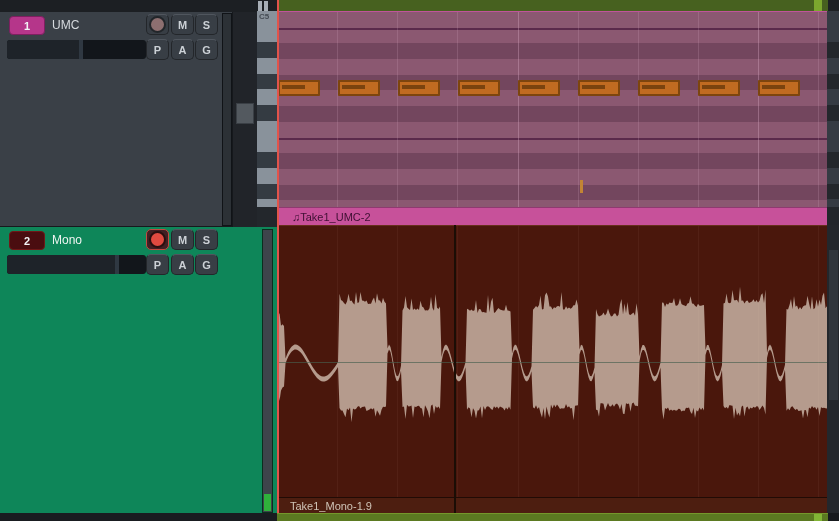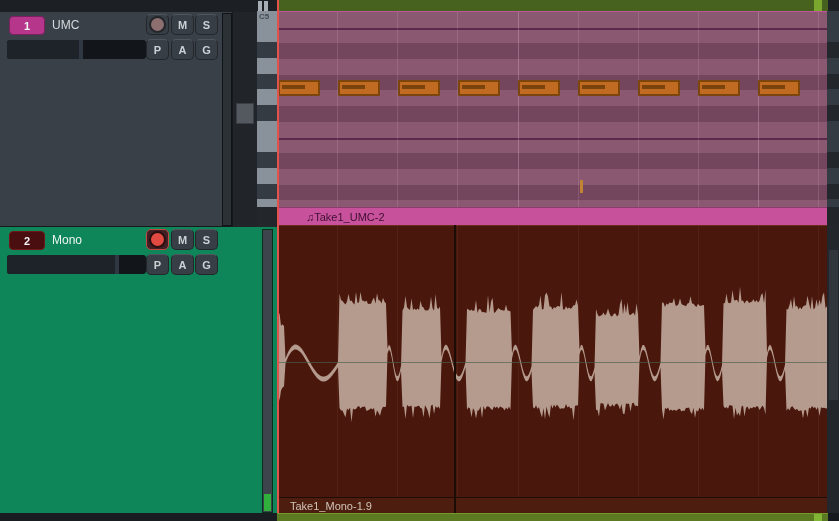--- a/index.html
+++ b/index.html
@@ -59,21 +59,21 @@
   .gridv{position:absolute;top:0;width:1px;}
   .note{position:absolute;height:16px;background:#c06b21;border:2px solid #7d450e;box-sizing:border-box;border-radius:1px;}
   .notebar{position:absolute;left:2px;top:3px;height:4px;background:#7a430e;}
   .orangetick{left:580px;top:180px;width:3px;height:13px;background:#c28434;}
   .gutter-r-midi{left:827px;top:11px;width:12px;height:196px;overflow:hidden;background:#23272c;}
   .grow{position:absolute;left:0;width:12px;}
   .grow.w{background:#353b43;}
   .grow.b{background:#23272c;}
   .labelbar1{left:277px;top:207px;width:550px;height:18px;background:#c7519a;border-top:1px solid #8f3a70;box-sizing:border-box;
     display:flex;align-items:center;color:#3f1034;font-size:11px;}
-  .labelbar1 .txt{margin-left:29px;}
+  .labelbar1 .txt{margin-left:15px;}
   .gutter-r-1{left:827px;top:207px;width:12px;height:18px;background:#22262b;}
   .audioitem{left:278px;top:225px;width:549px;height:272px;background:#4a170c;overflow:hidden;border-top:1px solid #66301c;box-sizing:border-box;}
   .zero{position:absolute;left:0;top:136px;width:549px;height:1px;background:rgba(70,95,78,0.65);}
   .labelstrip2{left:278px;top:497px;width:549px;height:16px;background:#4d1e10;border-top:1px solid #210b05;box-sizing:border-box;
     display:flex;align-items:center;color:#cfc3b6;font-size:11px;}
   .labelstrip2 .txt{margin-left:12px;}
   .gutter-r-2{left:827px;top:225px;width:12px;height:288px;background:#23272c;}
   .vscroll-thumb{left:829px;top:250px;width:9px;height:150px;background:#30363c;}
   .redline{left:277px;top:0;width:2px;height:513px;background:#e2544b;}
   .cursor2{left:454px;top:225px;width:2px;height:288px;background:#1b0d05;}

